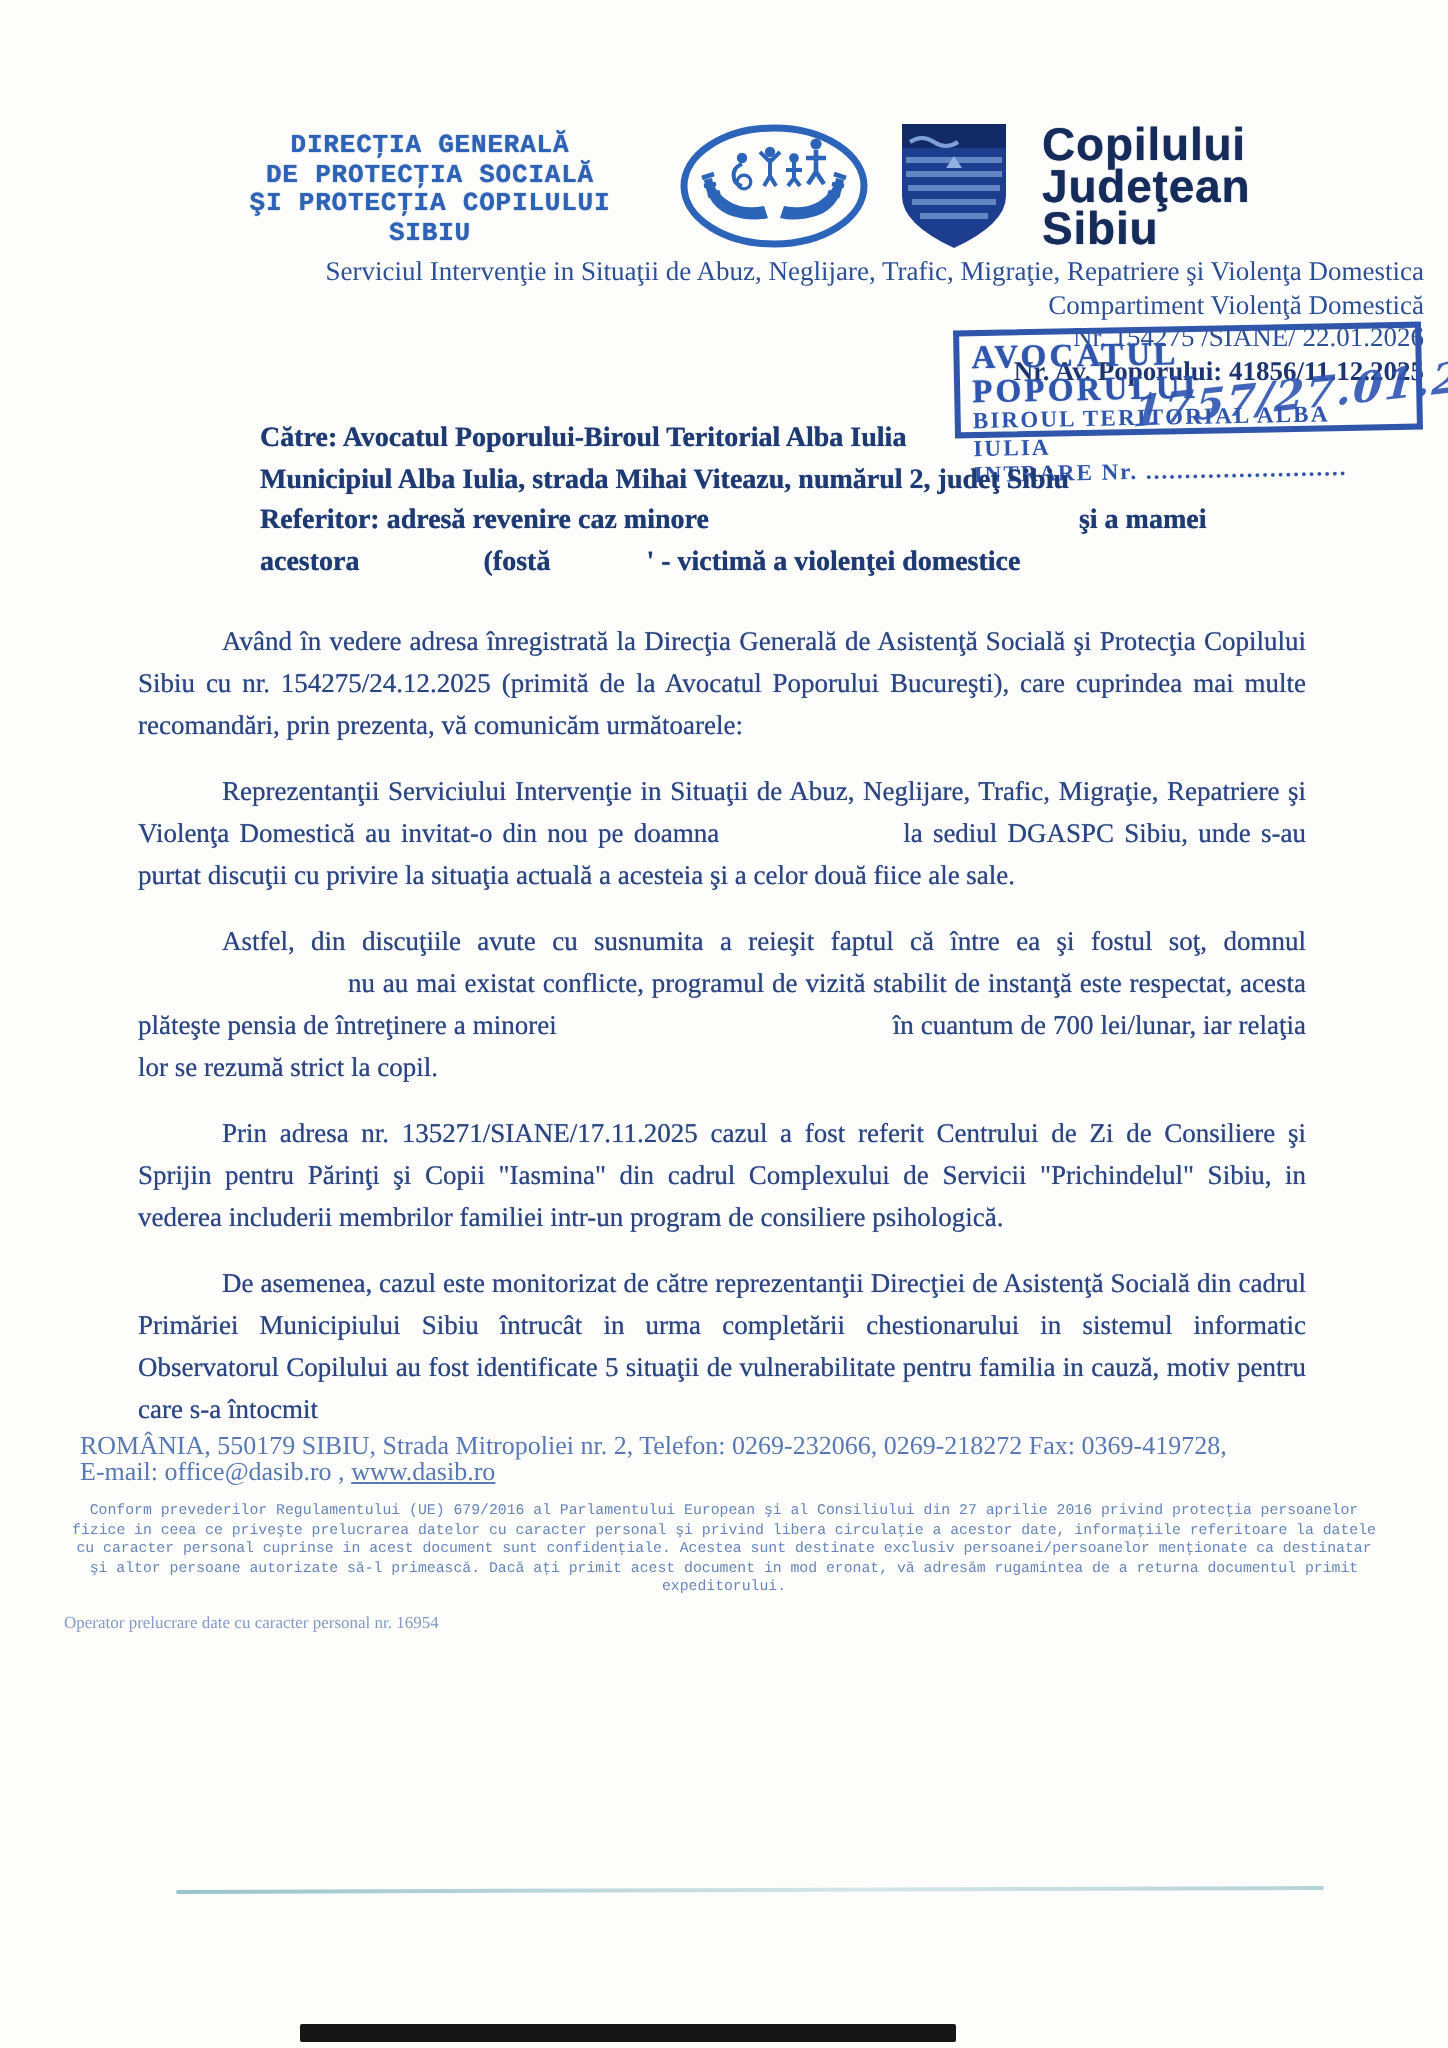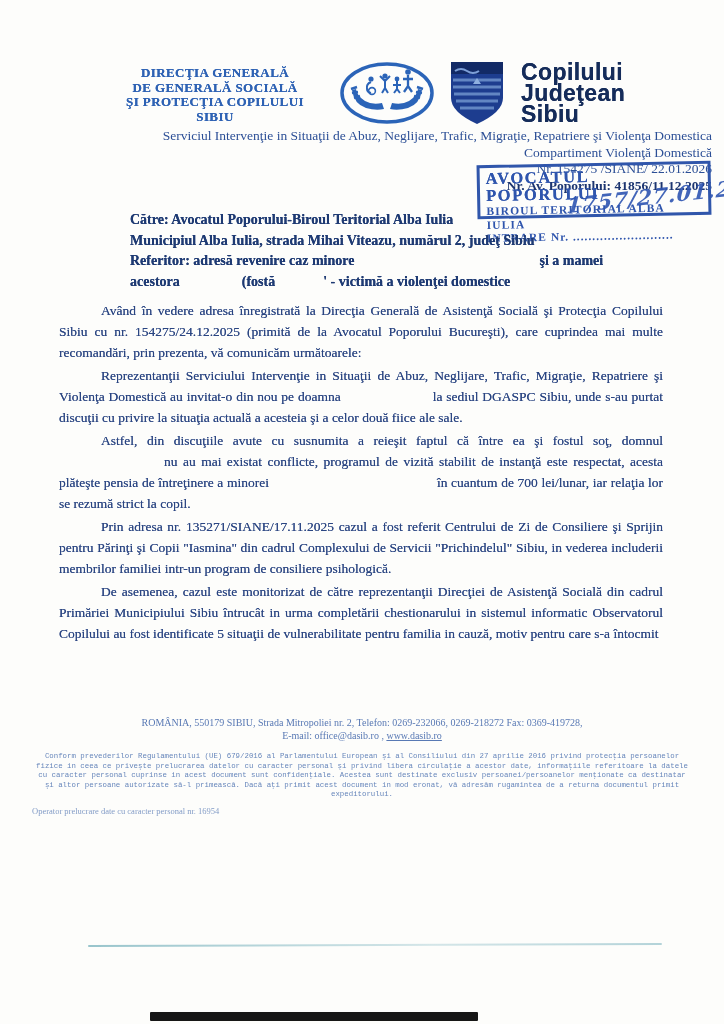--- a/index.html
+++ b/index.html
@@ -4,21 +4,21 @@
 <style>
   html,body{margin:0;padding:0;background:#e8e8e6;}
   .page{
     position:relative;width:724px;height:1024px;margin:0 auto;
     background:#fdfdfb;overflow:hidden;
     font-family:"Liberation Serif",serif;color:#2a4582;
   }
   
   .org-title{
     position:absolute;left:95px;top:66px;width:240px;text-align:center;
-    font-family:Liberation Serif, serif;font-weight:bold;
+    font-family:Liberation Mono, monospace;font-weight:bold;
     font-size:13px;line-height:14.5px;letter-spacing:.4px;color:#2e62b4;
     text-shadow:0 0 .6px #2e62b4;
   }
   .logo-oval{position:absolute;left:338px;top:60px;width:98px;height:66px;}
   .shield{position:absolute;left:447px;top:58px;width:60px;height:70px;}
   .council{
     position:absolute;left:521px;top:62px;width:190px;
     font-family:"Liberation Sans",sans-serif;font-weight:bold;
     font-size:23px;line-height:21px;color:#152c5a;letter-spacing:.4px;
     text-shadow:0 0 .5px #152c5a;
@@ -46,29 +46,29 @@
   }
   
   .recipient{position:absolute;left:130px;top:210px;width:548px;}
   .recipient p{
     margin:0;font-weight:bold;font-size:14px;line-height:20.5px;
     color:#1e3a73;text-shadow:0 0 .4px #1e3a73;
   }
   
   .body-text{position:absolute;left:57px;top:298px;width:608px;}
   .body-par{
-    margin:2px;text-indent:42px;text-align:justify;
+    margin:12px;text-indent:42px;text-align:justify;
     font-size:13.5px;line-height:21px;color:#2a4582;
     text-shadow:0 0 .4px rgba(42,69,130,.8);
   }
   .redacted-gap{display:inline-block;height:1px;}
   
   .footer-addr{
-    position:absolute;left:40px;top:716px;width:644px;text-align:center;
-    font-size:10px;line-height:13px;color:#3c62a8;opacity:.85;
+    position:absolute;left:40px;top:716px;width:644px;text-align:left;
+    font-size:13px;line-height:13px;color:#3c62a8;opacity:.85;
   }
   .footer-addr .site{text-decoration:underline;}
   .gdpr{
     position:absolute;left:32px;top:752px;width:660px;text-align:center;
     font-family:Liberation Mono, monospace;font-size:7.4px;line-height:9.6px;
     color:#4068ab;opacity:.8;
   }
   .operator{
     position:absolute;left:32px;top:806px;width:660px;text-align:left;
     font-size:8.5px;color:#4e72b0;opacity:.7;
@@ -84,21 +84,21 @@
     background:#161616;border-radius:1px;
   }
 </style>
 </head>
 <body>
 
 <div class="page">
 
   <div class="org-title">
     <div>DIRECŢIA GENERALĂ</div>
-    <div>DE GENERALĂ SOCIALĂ</div>
+    <div>DE PROTECŢIA SOCIALĂ</div>
     <div>ŞI PROTECŢIA COPILULUI</div>
     <div>SIBIU</div>
   </div>
 
   <div class="logo-oval">
     <svg width="98" height="66" viewBox="0 0 98 66">
       <ellipse cx="49" cy="33" rx="45" ry="29" fill="none" stroke="#2b64b8" stroke-width="3.5"></ellipse>
 
       <path d="M14 30 q2 14 14 18 q10 3 18 1 l-2 -6 q-10 2 -17 -2 q-8 -5 -9 -12 z" fill="#2b64b8"></path>
       <path d="M13 29 l6 -2 M14 33 l6 -1 M16 38 l6 -2" stroke="#2b64b8" stroke-width="2.4" fill="none"></path>

